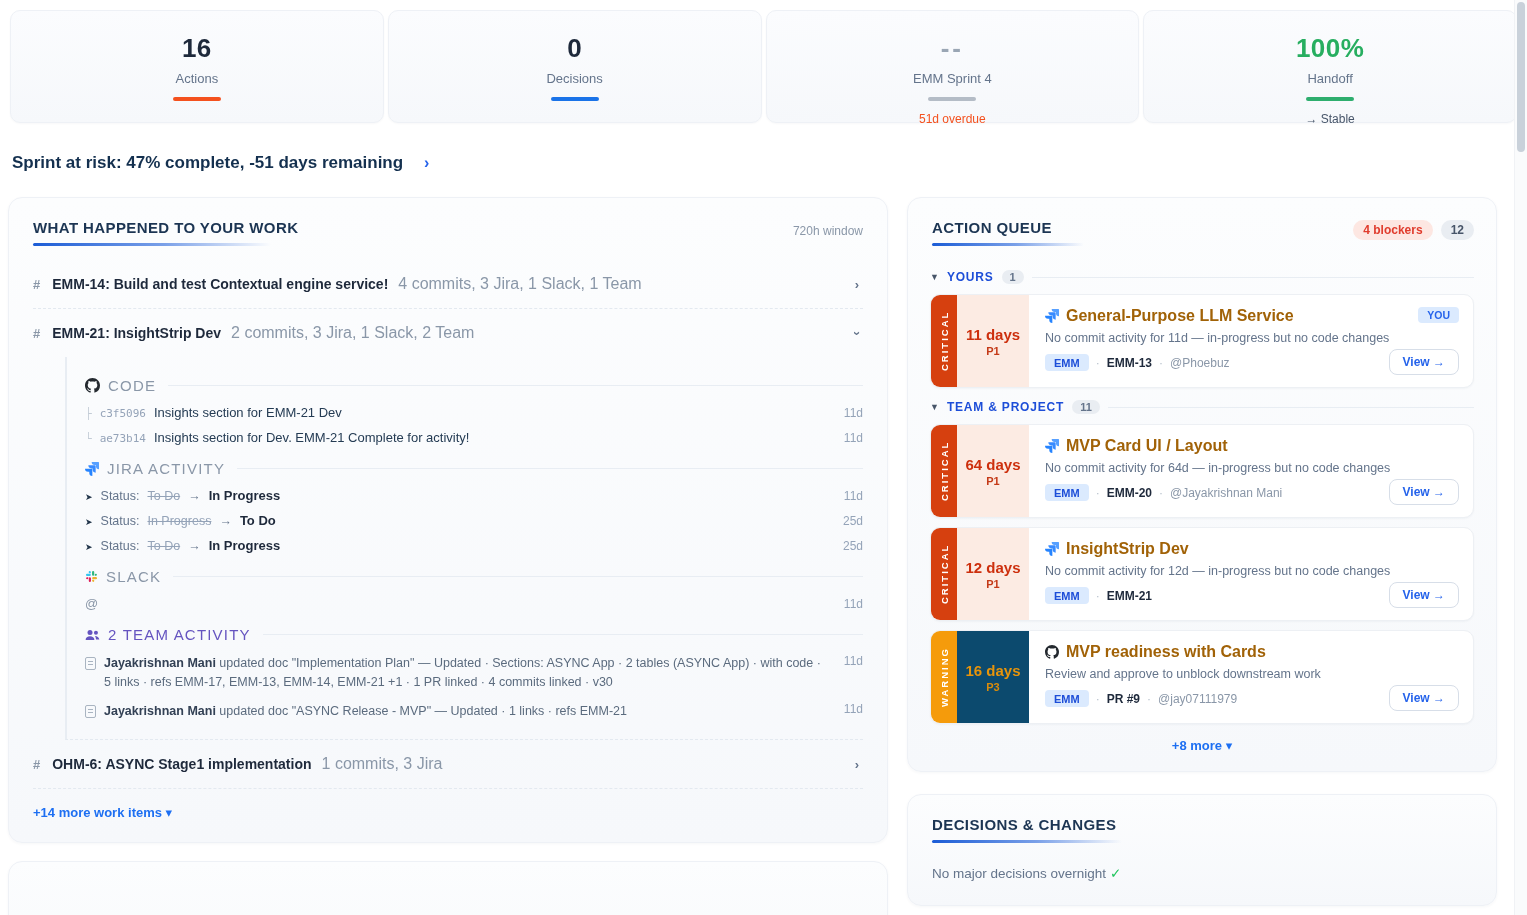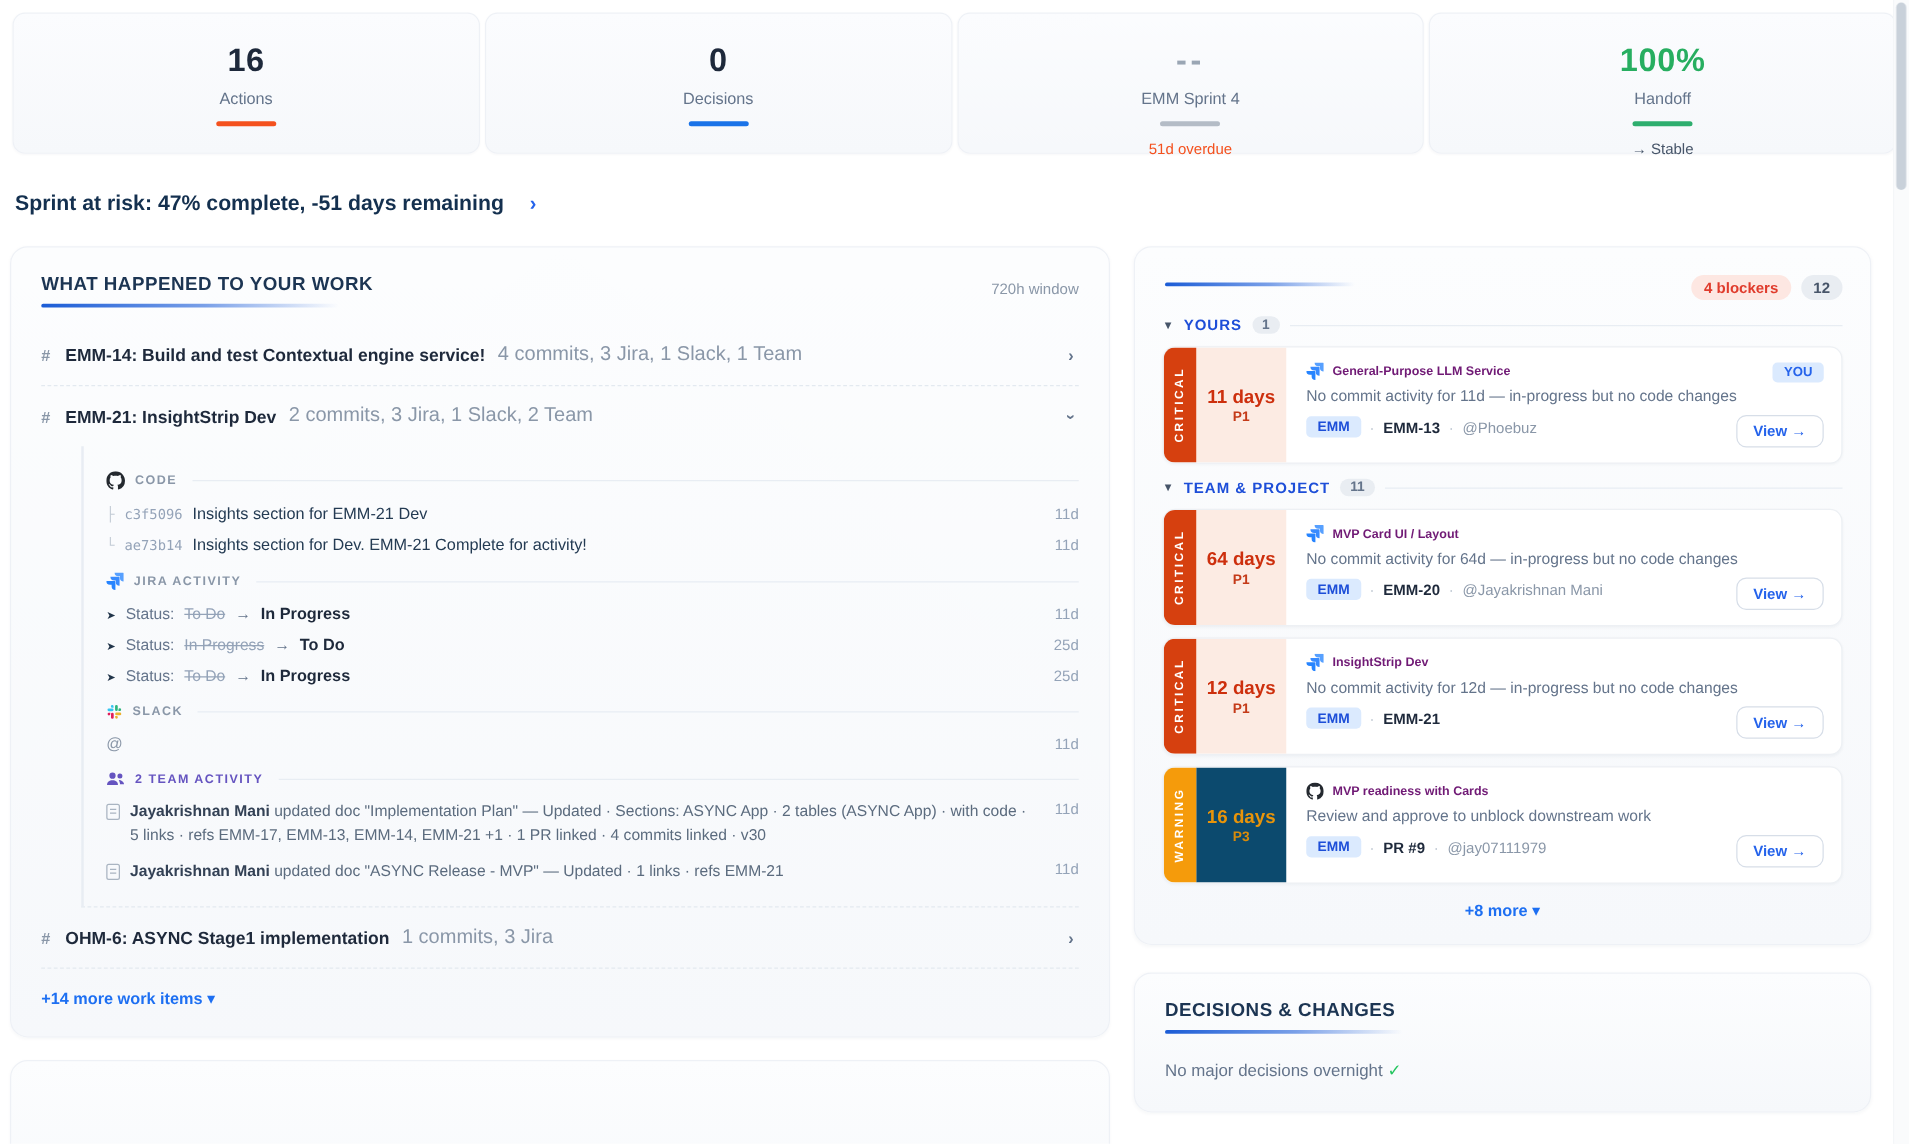--- a/index.html
+++ b/index.html
@@ -41,21 +41,21 @@
   .work-body { padding:14px 24px 22px; }
   .work-row { display:flex; align-items:center; padding:15px 0; border-bottom:1px dashed #e3e9f0; position:relative; }
   .w-hash { color:#8a97a8; font-weight:700; font-size:13px; margin-right:12px; }
   .w-title { font-weight:700; font-size:14px; color:#1e293b; margin-right:10px; }
   .w-meta { font-size:16px; color:#8a97a8; }
   .w-chev { position:absolute; right:4px; color:#64748b; font-size:13px; font-weight:700; }
   .w-chev.down { transform:rotate(90deg); }
 
   .expanded { margin-left:32px; border-left:2px solid #e8edf3; padding:10px 0 14px 18px; border-bottom:1px dashed #e3e9f0; }
   .sec-head { display:flex; align-items:center; gap:8px; margin:10px 0 6px; }
-  .sec-label { font-size:10px; font-weight:700; letter-spacing:1.2px; color:#8a97a8; white-space:nowrap;text-align:right; }
+  .sec-label { font-size:15px; font-weight:400; letter-spacing:1.2px; color:#8a97a8; white-space:nowrap;text-align:right; }
   .sec-label.purple { color:#6554c0; }
   .sec-line { flex:1; height:1px; background:#e8edf3; margin-left:4px; }
   .detail-row { display:flex; align-items:baseline; gap:8px; padding:5px 0; font-size:13px; color:#243b53; }
   .age { margin-left:auto; color:#94a3b8; font-size:12px; flex-shrink:0; padding-left:10px; }
   .tree { color:#c3ccd6; font-family:"DejaVu Sans Mono",monospace; font-size:11px; }
   .hash-mono { font-family:"DejaVu Sans Mono",monospace; font-size:11px; color:#94a3b8; }
   .strike { color:#94a3b8; text-decoration:line-through; font-size:12.5px; }
   .status-lbl { color:#64748b; font-size:12.5px; }
   .to-status { font-weight:700; color:#1e293b; font-size:13px; }
   .jplay { color:#22354a; font-size:9px; }
@@ -88,21 +88,21 @@
     writing-mode:vertical-rl; transform:rotate(180deg); }
   .ribbon.crit { background:#d6400f; } .ribbon.warn { background:#f59b0b; }
   .days-col { width:72px; display:flex; flex-direction:column; align-items:center; justify-content:center; gap:2px; flex-shrink:0; }
   .days-col.crit { background:#fcebe3; } .days-col.warn { background:#0c4a6e; }
   .days { font-size:15px; font-weight:700; } .prio { font-size:11px; font-weight:700; }
   .crit .days, .crit .prio, .days-col.crit .days { color:#cd2f0d; }
   .days-col.crit .prio { color:#c43a18; }
   .days-col.warn .days { color:#e8940a; } .days-col.warn .prio { color:#d98b0a; }
   .aq-content { flex:1; padding:12px 14px 10px 16px; position:relative; }
   .aq-title-row { display:flex; align-items:center; gap:7px; }
-  .aq-title { font-weight:700; font-size:10px; color:#701a75; }
+  .aq-title { font-weight:700; font-size:16px; color:#a16207; }
   .you-badge { position:absolute; right:14px; top:12px; background:#dbeafe; color:#2563eb;
     font-size:10.5px; font-weight:800; padding:2px 9px; border-radius:4px; }
   .aq-desc { font-size:12.5px; color:#64748b; margin:6px 0 9px; }
   .aq-meta { display:flex; align-items:center; gap:7px; font-size:12px; }
   .emm-pill { background:#dbeafe; color:#1d4ed8; font-weight:700; font-size:11px; padding:2.5px 9px; border-radius:4px; }
   .dot { color:#b6c0cc; }
   .ref { font-weight:700; color:#1e293b; } .handle { color:#8a97a8; }
   .view-btn { position:absolute; right:14px; bottom:12px; background:#fff; border:1px solid #d7dee8;
     border-radius:8px; padding:5px 13px; color:#2563eb; font-weight:700; font-size:12px; cursor:pointer;
     font-family:inherit; }
@@ -305,20 +305,21 @@
         </div>
 
       </div>
     </div>
   </div>
 
   <div>
 
     <div class="panel">
       <div class="panel-head">
+        <div class="panel-title">ACTION QUEUE</div>
         <div class="head-underline u-aq"></div>
         <div class="aq-badges">
           <span class="pill pill-blockers">4 blockers</span>
           <span class="pill pill-count">12</span>
         </div>
       </div>
       <div class="aq-body">
 
         <div class="group-head">
           <span class="tri">▼</span>

